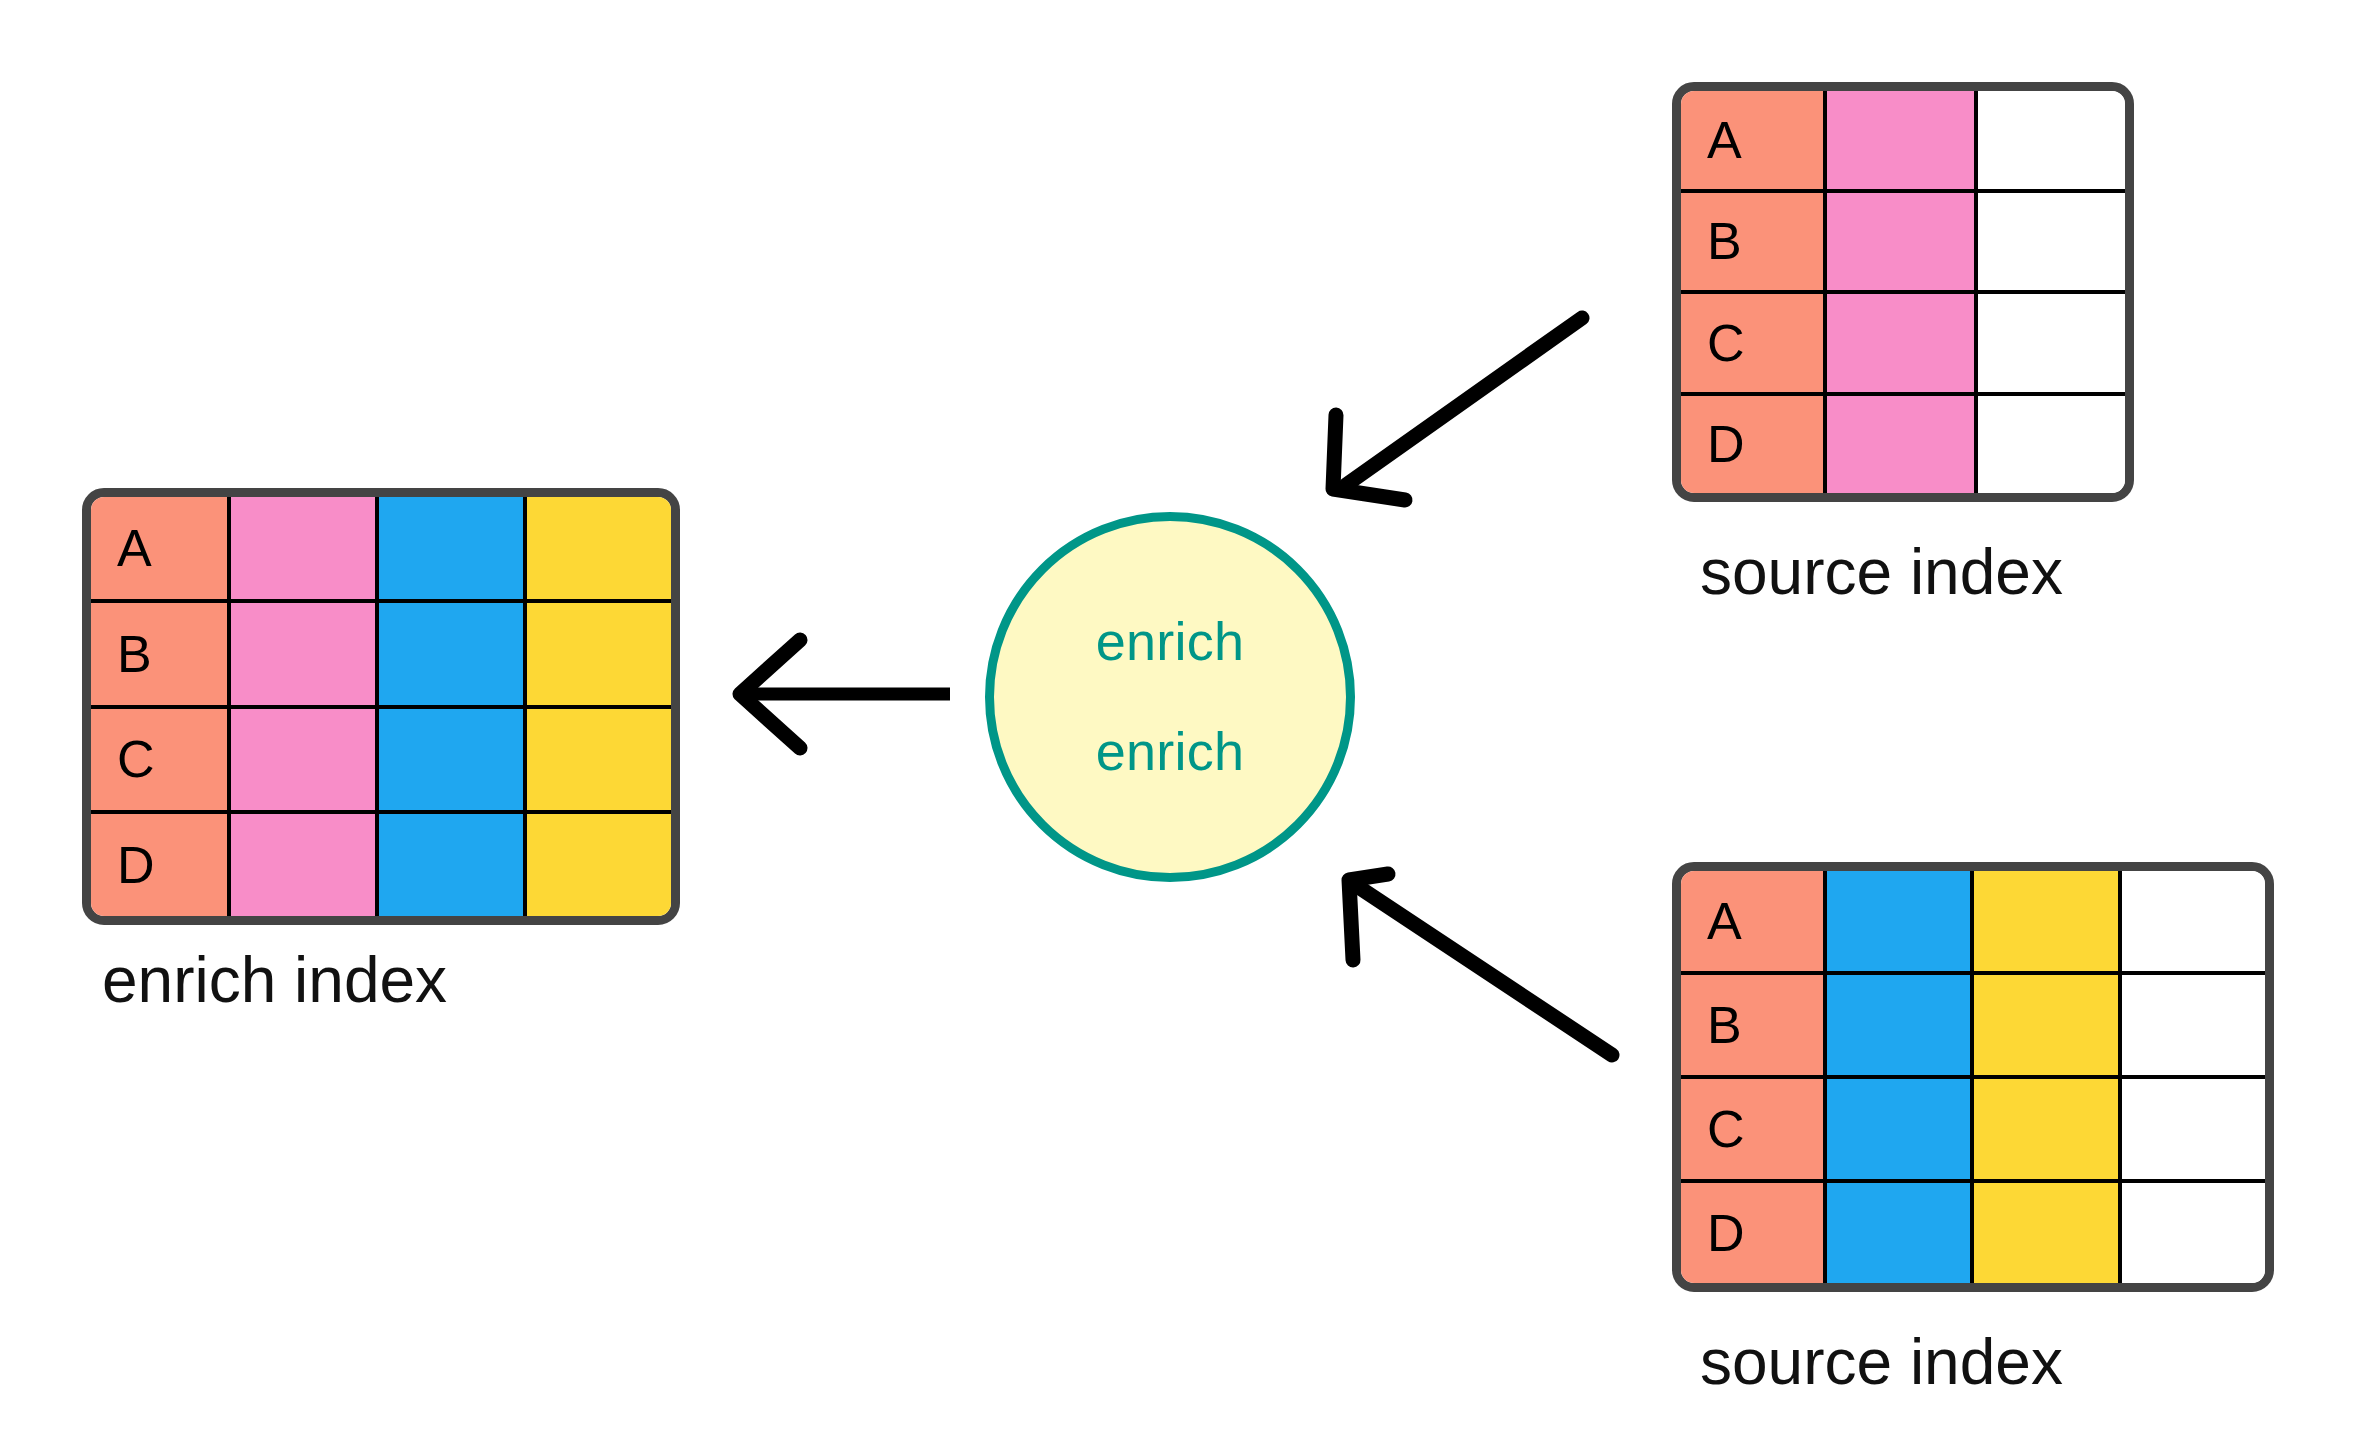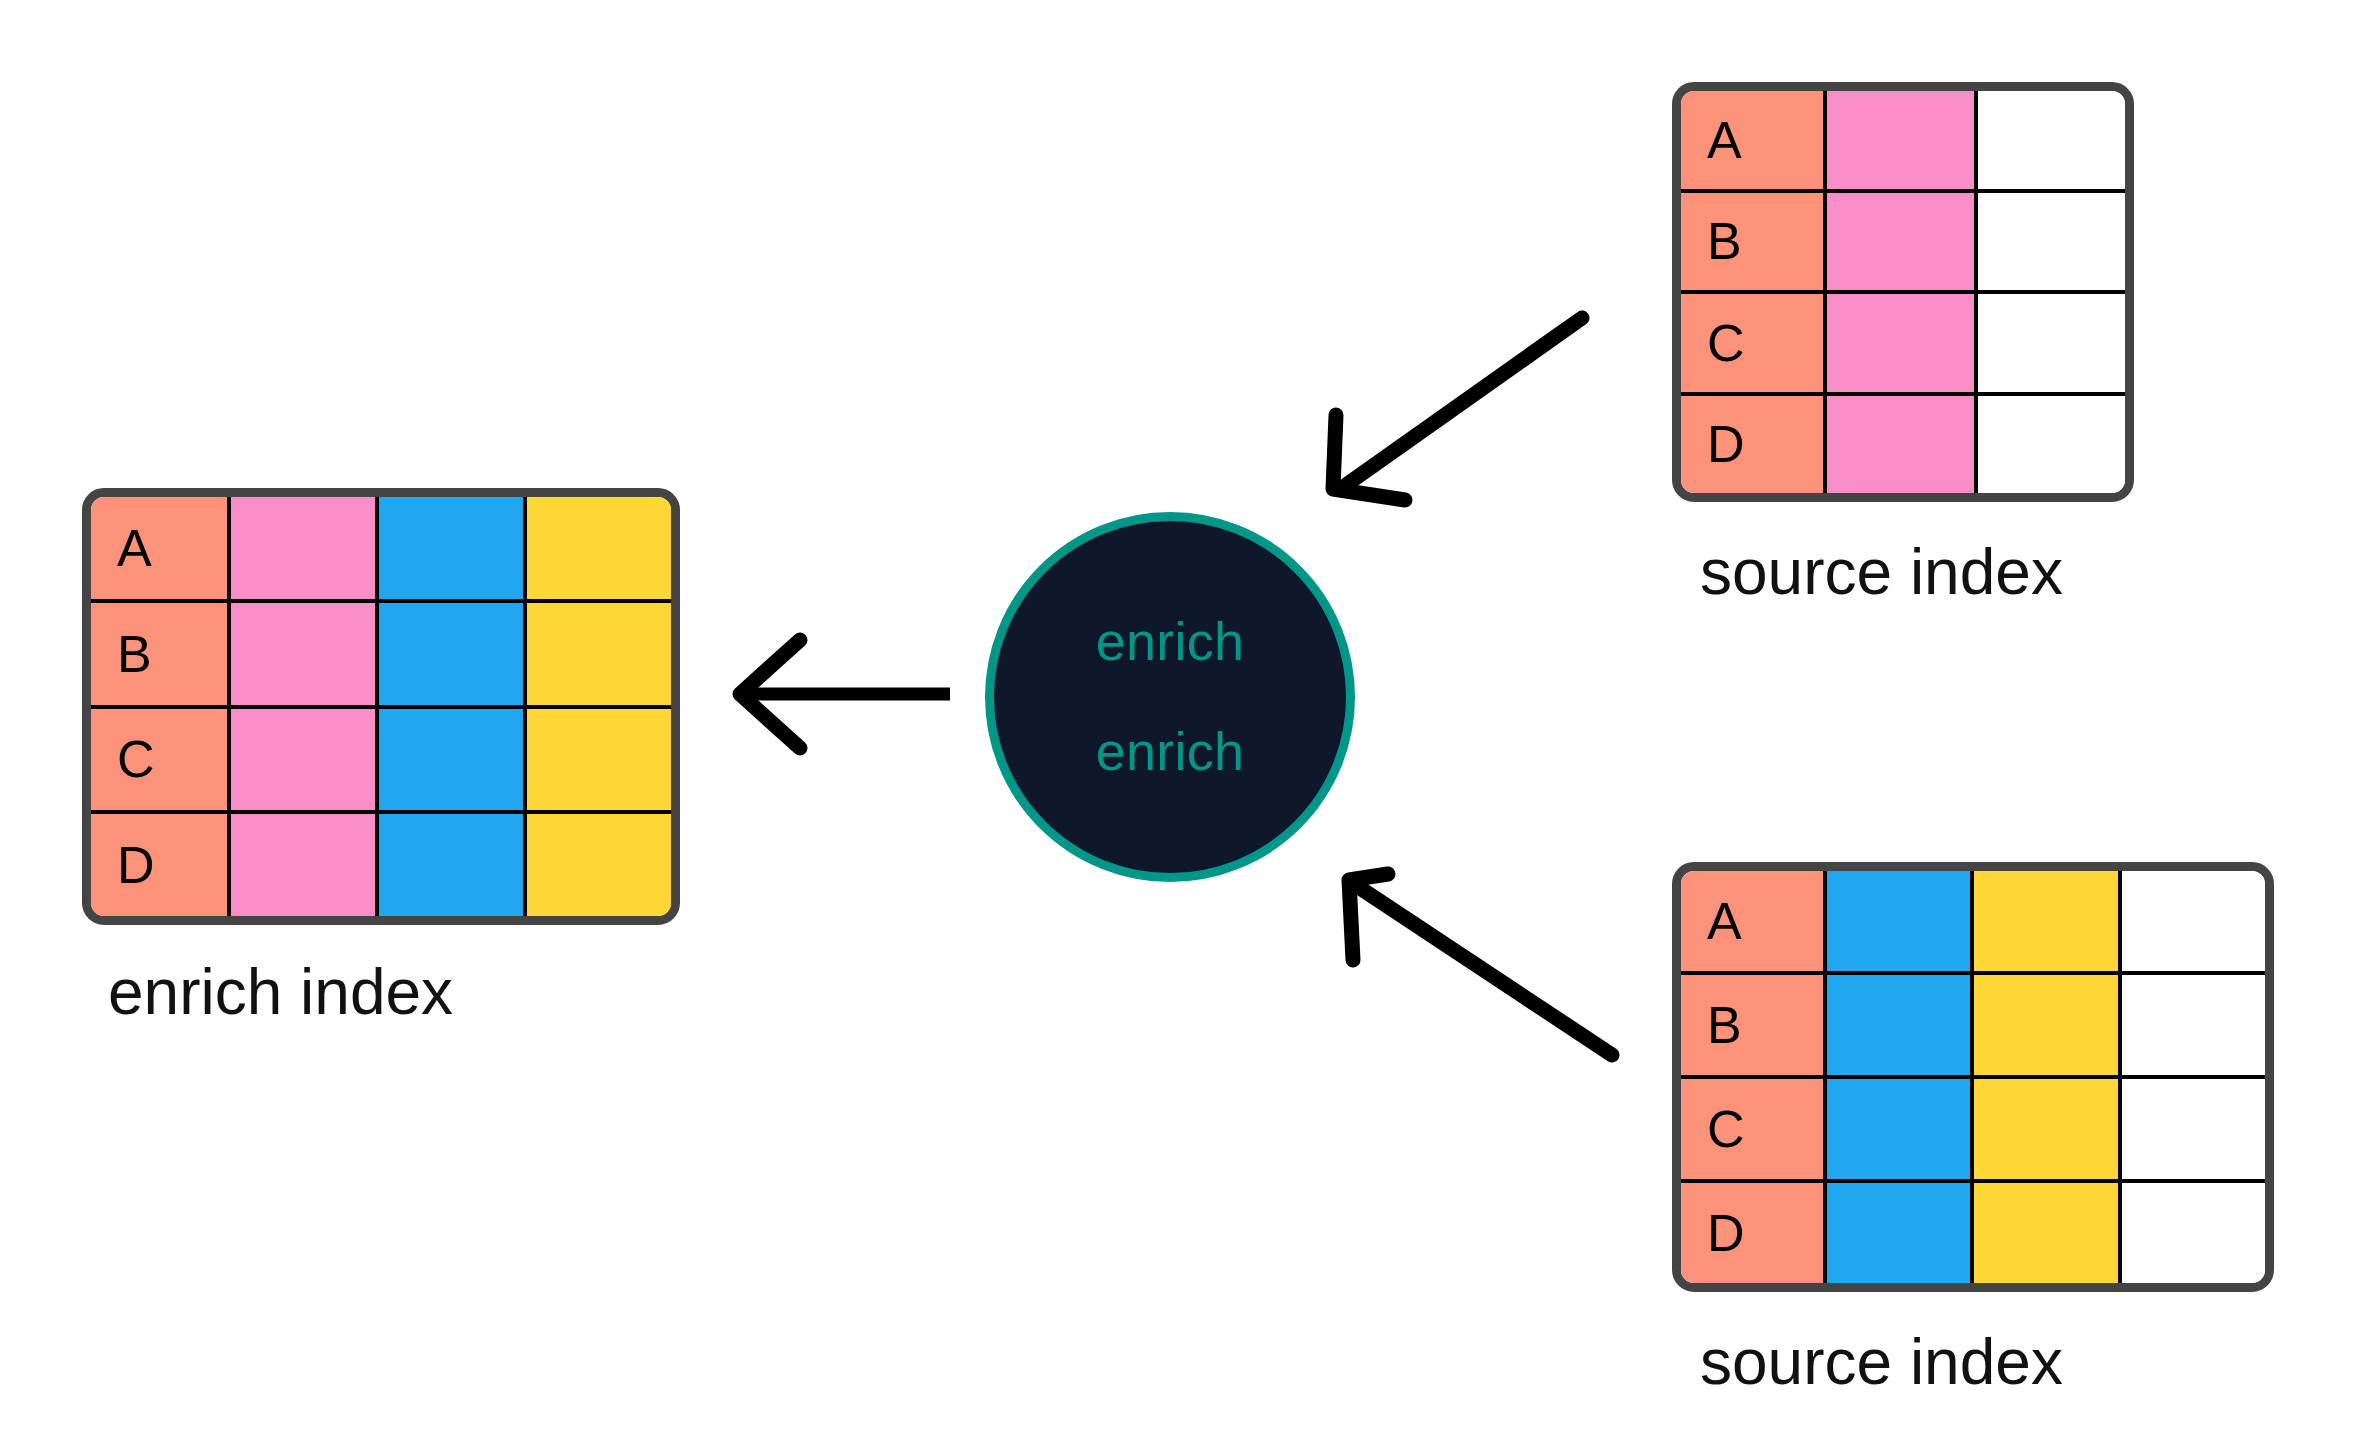--- a/index.html
+++ b/index.html
@@ -64,21 +64,21 @@
     line-height: 1;
     white-space: nowrap;
     font-family: "Liberation Sans", sans-serif;
   }
 
   
   .policy-circle {
     position: absolute;
     box-sizing: border-box;
     border-radius: 50%;
-    background: #0f172a;
+    background: #fef9c3;
     display: flex;
     flex-direction: column;
     align-items: center;
     justify-content: center;
     text-align: center;
     line-height: 1.22;
     font-size: 54px;
     letter-spacing: 0.2px;
     gap: 44px;
   }
@@ -122,21 +122,21 @@
     </div>
 
     <div class="tbl-row">
       <div class="tbl-cell key-cell" style="background:#FB9279; width:136px; flex:0 0 136px;">D</div>
       <div class="tbl-cell" style="background:#F88DC8; flex:1 1 0;"></div>
       <div class="tbl-cell" style="background:#1FA7F0; flex:1 1 0;"></div>
       <div class="tbl-cell" style="background:#FDD835; flex:1 1 0;"></div>
     </div>
   </div>
 
-  <div class="table-caption" style="left:108px; top:948px;margin-top:12px;">enrich index</div>
+  <div class="table-caption" style="left:102px; top:948px;">enrich index</div>
 
   <div class="index-table" id="tbl-source-top" style="left:1672px; top:82px; width:462px; height:420px;">
 
     <div class="tbl-row">
       <div class="tbl-cell key-cell" style="background:#FB9279; width:142px; flex:0 0 142px;">A</div>
       <div class="tbl-cell" style="background:#F88DC8; flex:1 1 0;"></div>
       <div class="tbl-cell" style="background:#FFFFFF; flex:1 1 0;"></div>
     </div>
 
     <div class="tbl-row">

